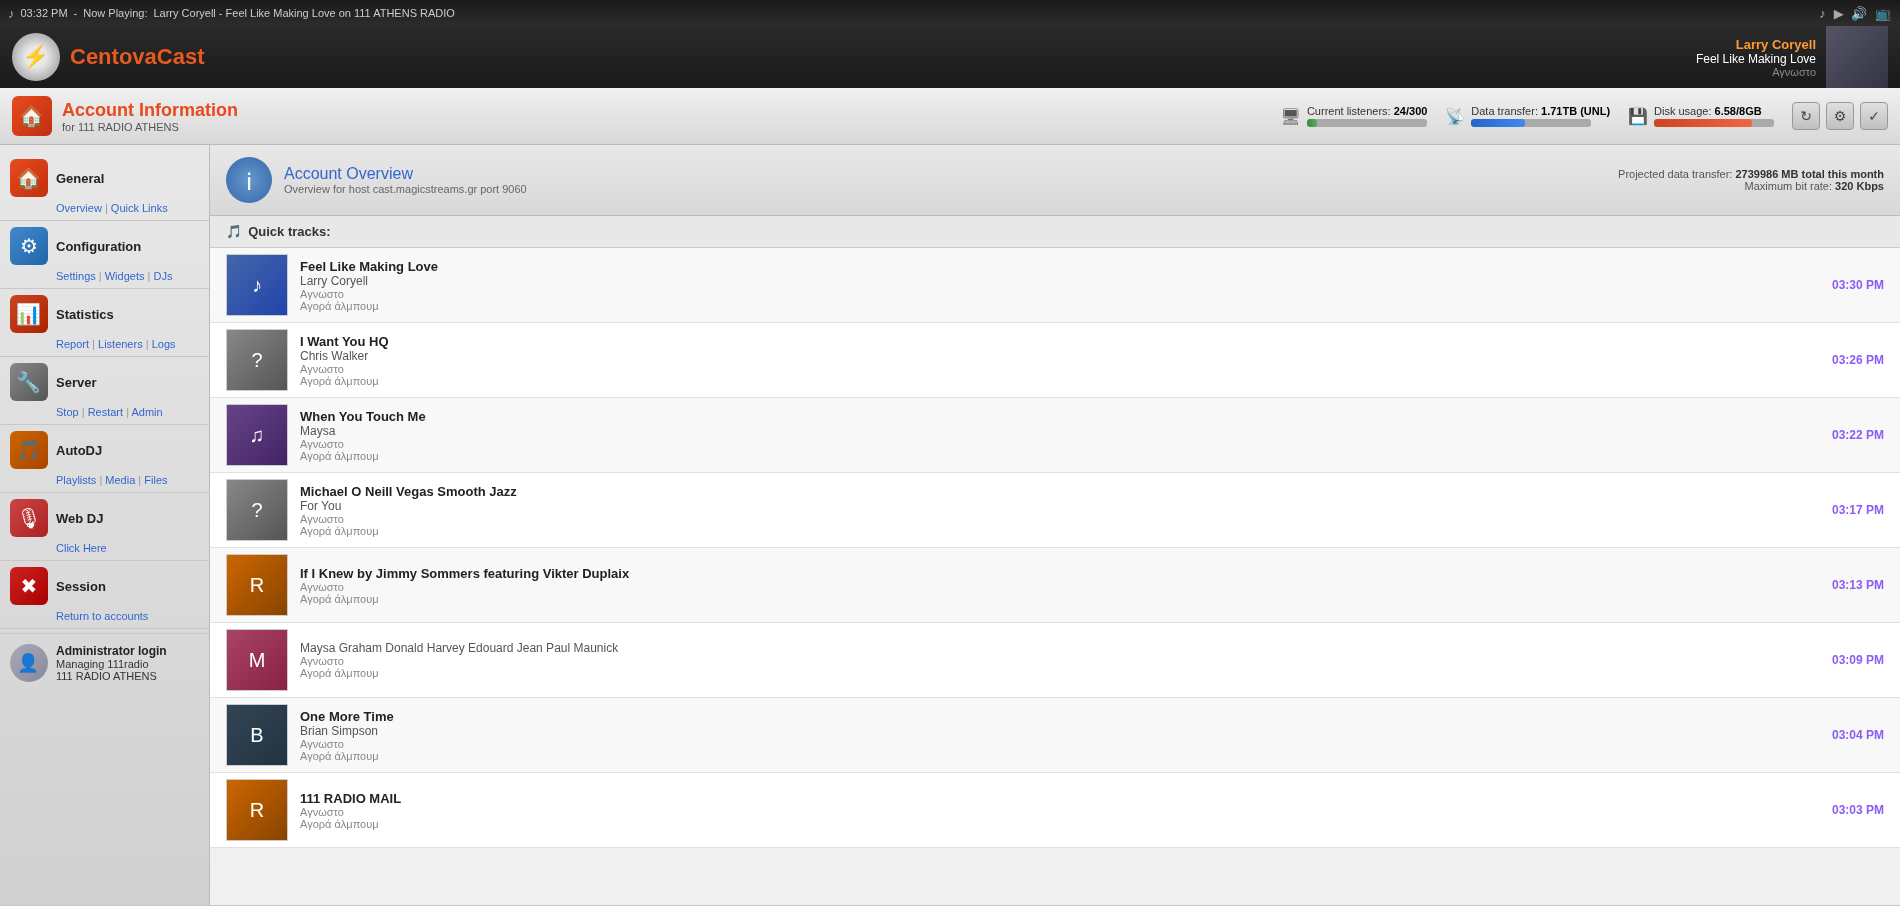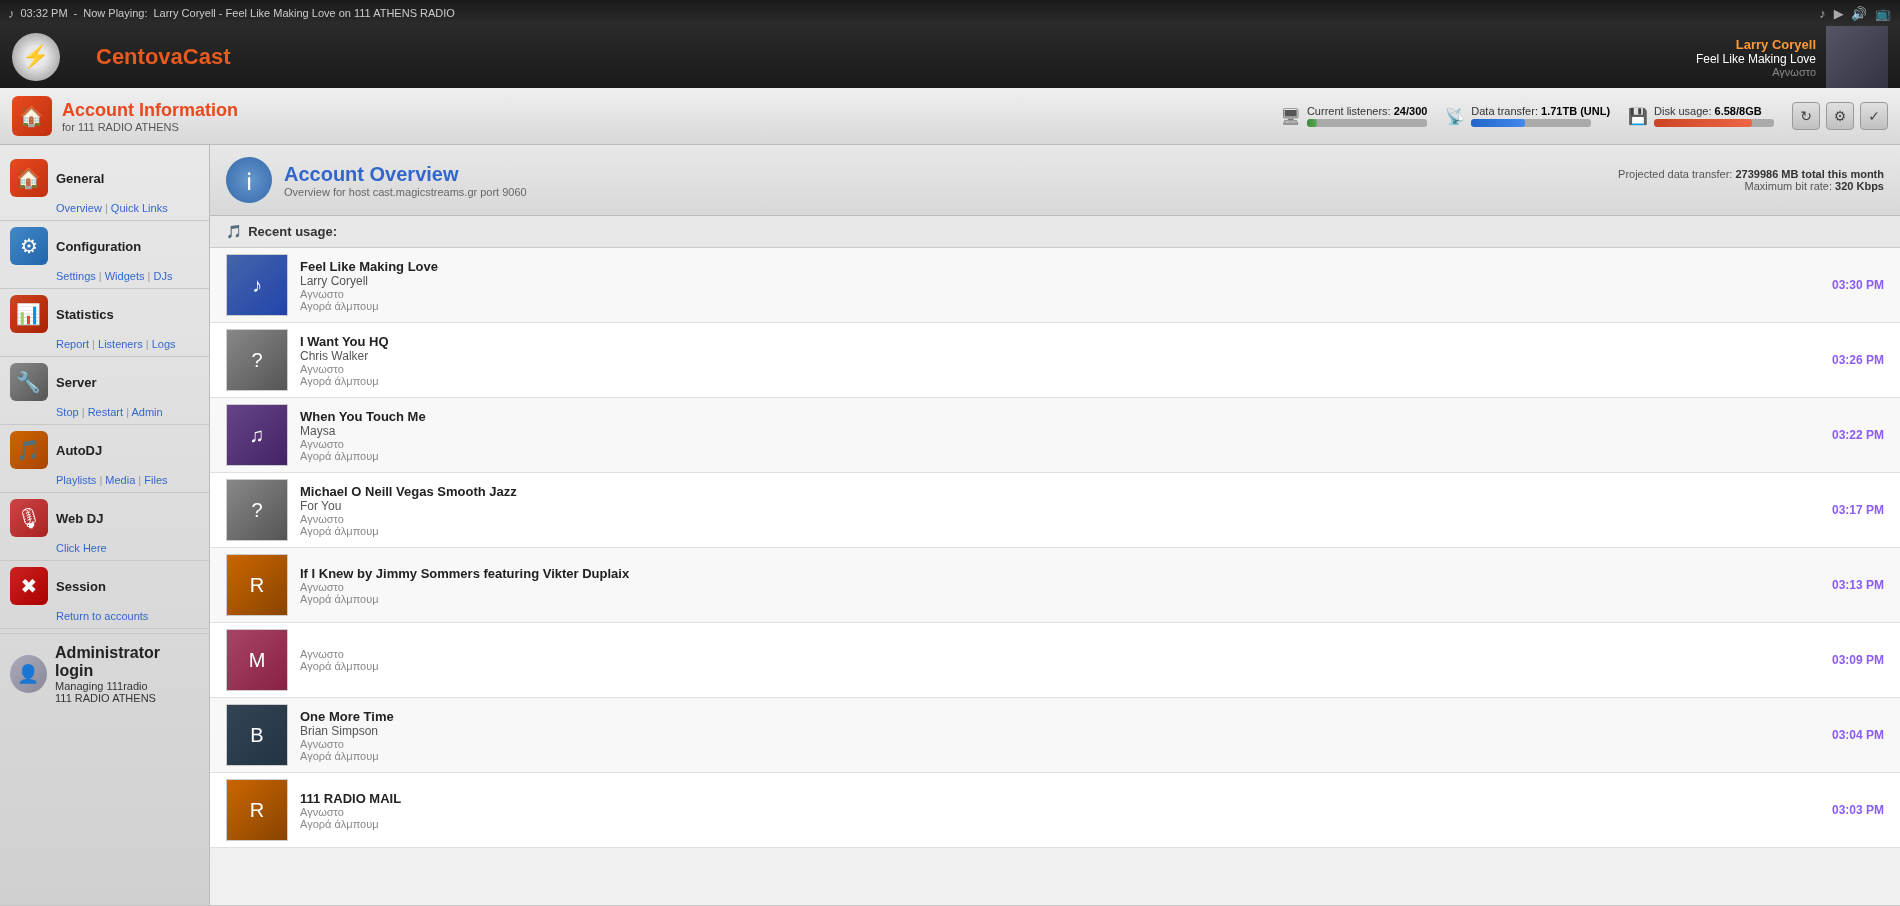--- a/index.html
+++ b/index.html
@@ -30,21 +30,21 @@
       padding: 0 12px;
     }
     #logo-area { display: flex; align-items: center; gap: 10px; }
     #logo-icon {
       width: 48px; height: 48px;
       background: radial-gradient(circle, #e8e8e8 30%, #b0b0b0 70%);
       border-radius: 50%;
       display: flex; align-items: center; justify-content: center;
       font-size: 22px; color: #555;
     }
-    #logo-text { color: #fff; font-size: 22px; font-weight: bold; margin-left: 26px; }
+    #logo-text { color: #fff; font-size: 22px; font-weight: bold; }
     #logo-text span { color: #e85a1e; }
 
     #now-playing-info { text-align: right; }
     #np-artist { color: #ff9933; font-weight: bold; font-size: 13px; }
     #np-title { color: #fff; font-size: 12px; }
     #np-album { color: #888; font-size: 11px; }
     #np-thumb {
       width: 62px; height: 62px;
       background: #444;
       display: flex; align-items: center; justify-content: center;
@@ -155,21 +155,21 @@
       margin-top: 4px;
     }
     #admin-avatar {
       width: 38px; height: 38px;
       background: linear-gradient(135deg, #aab, #889);
       border-radius: 50%;
       display: flex; align-items: center; justify-content: center;
       font-size: 18px; color: #fff;
     }
     #admin-text { font-size: 11px; color: #333; }
-    #admin-name { font-weight: bold; font-size: 16px; color: #222; }
+    #admin-name { font-weight: bold; font-size: 12px; color: #222; }
 
     
     #content {
       flex: 1;
       background: #f0f0f0;
       overflow-y: auto;
     }
     #content-header {
       background: linear-gradient(to bottom, #e8e8e8, #d8d8d8);
       padding: 12px 16px;
@@ -179,21 +179,21 @@
       border-bottom: 1px solid #bbb;
     }
     #content-header-left { display: flex; align-items: center; gap: 12px; }
     #content-header-icon {
       width: 46px; height: 46px;
       background: radial-gradient(circle, #6699cc, #3366aa);
       border-radius: 50%;
       display: flex; align-items: center; justify-content: center;
       color: #fff; font-size: 24px;
     }
-    #content-title { font-size: 20px; color: #3366cc; font-weight: bold; }
+    #content-title { font-size: 16px; color: #3366cc; font-weight: normal; }
     #content-subtitle { font-size: 11px; color: #666; }
     #projected-info { text-align: right; font-size: 11px; color: #555; }
     #projected-info strong { color: #333; }
 
     
     #tracks-header {
       display: flex; align-items: center; gap: 6px;
       padding: 8px 16px;
       font-weight: bold; font-size: 13px; color: #333;
       background: #e8e8e8;
@@ -439,21 +439,21 @@
         </div>
         <div>
           <span>Maximum bit rate:</span>
           <strong>320 Kbps</strong>
         </div>
       </div>
     </div>
 
     <div id="tracks-header">
       <span>🎵</span>
-      <span>Recent usage:</span>
+      <span>Quick tracks:</span>
     </div>
 
     <div id="tracks-list">
     <div class="track-row">
     <div class="track-thumb thumb-blue">♪</div>
     <div class="track-info">
       <div class="track-title">Feel Like Making Love</div>
       <div class="track-artist">Larry Coryell</div>
       <div class="track-meta">Αγνωστο</div>
       <div class="track-meta">Αγορά άλμπουμ</div>
@@ -496,20 +496,21 @@
       <div class="track-title">If I Knew by Jimmy Sommers featuring Vikter Duplaix</div>
 
       <div class="track-meta">Αγνωστο</div>
       <div class="track-meta">Αγορά άλμπουμ</div>
     </div>
     <div class="track-time">03:13 PM</div>
   </div>
         <div class="track-row">
     <div class="track-thumb thumb-maysa">M</div>
     <div class="track-info">
+      <div class="track-artist">Maysa Graham Donald Harvey Edouard Jean Paul Maunick</div>
       <div class="track-meta">Αγνωστο</div>
       <div class="track-meta">Αγορά άλμπουμ</div>
     </div>
     <div class="track-time">03:09 PM</div>
   </div>
         <div class="track-row">
     <div class="track-thumb thumb-brian">B</div>
     <div class="track-info">
       <div class="track-title">One More Time</div>
       <div class="track-artist">Brian Simpson</div>

